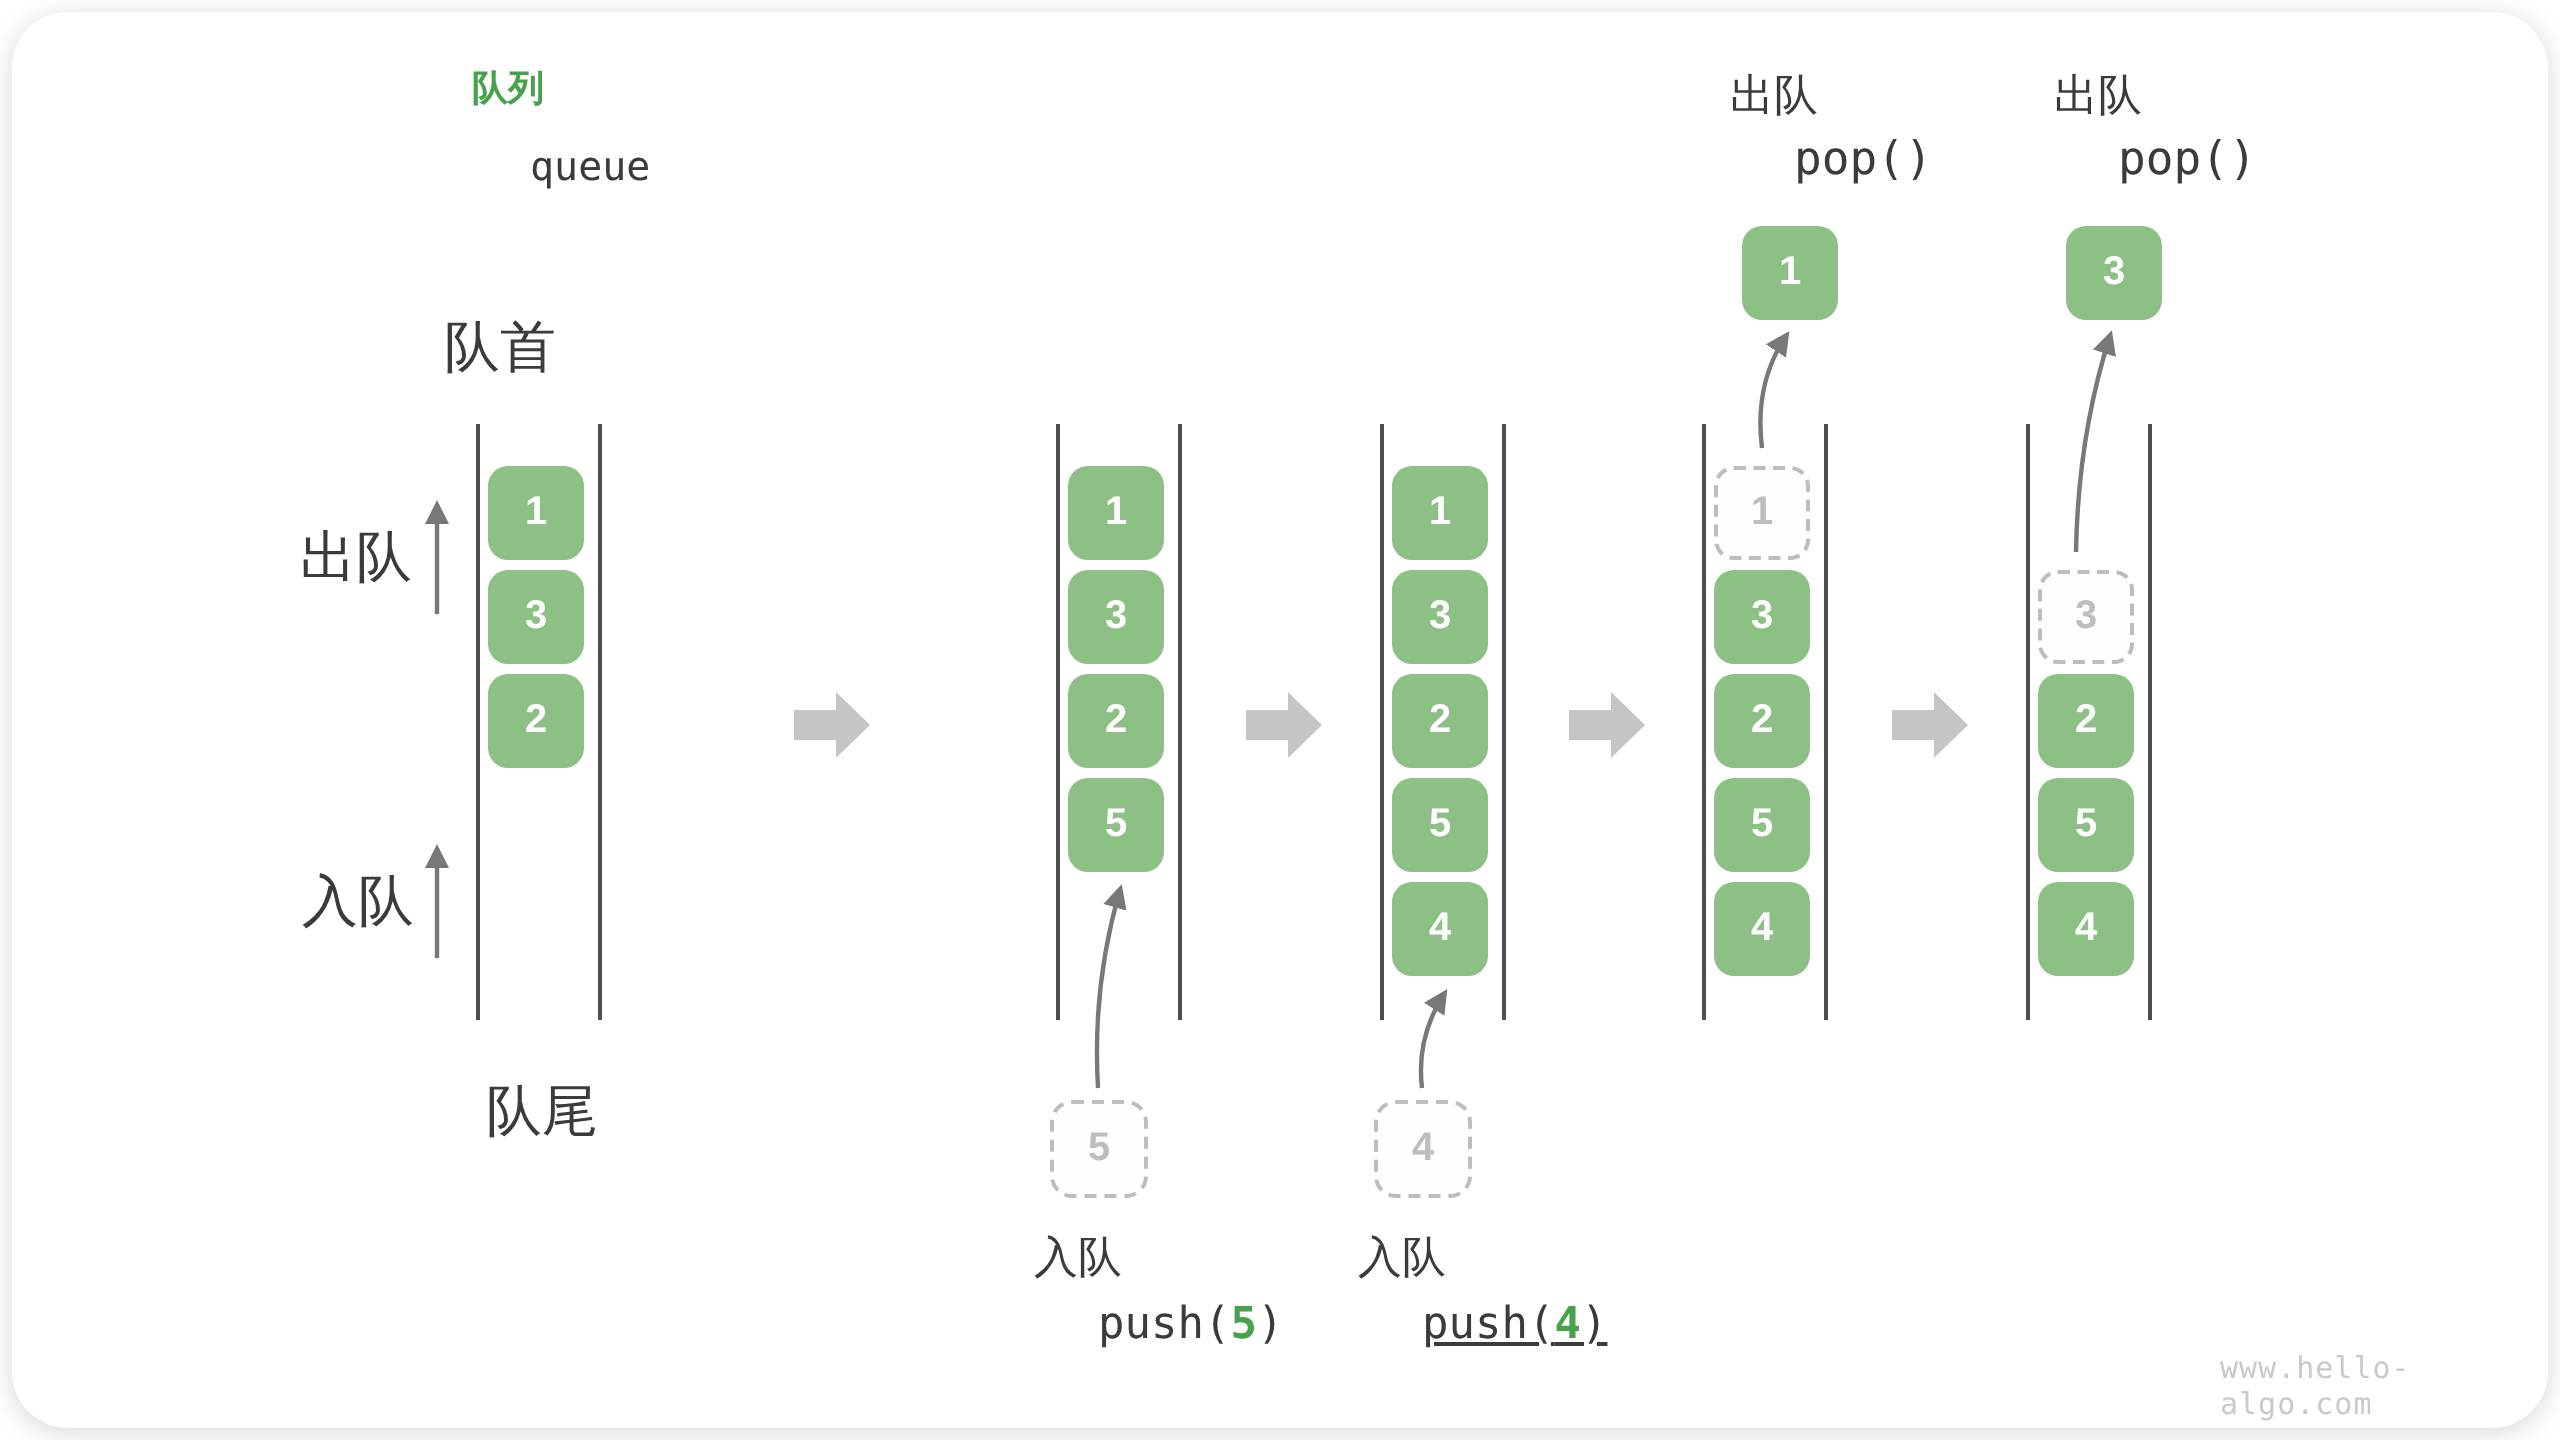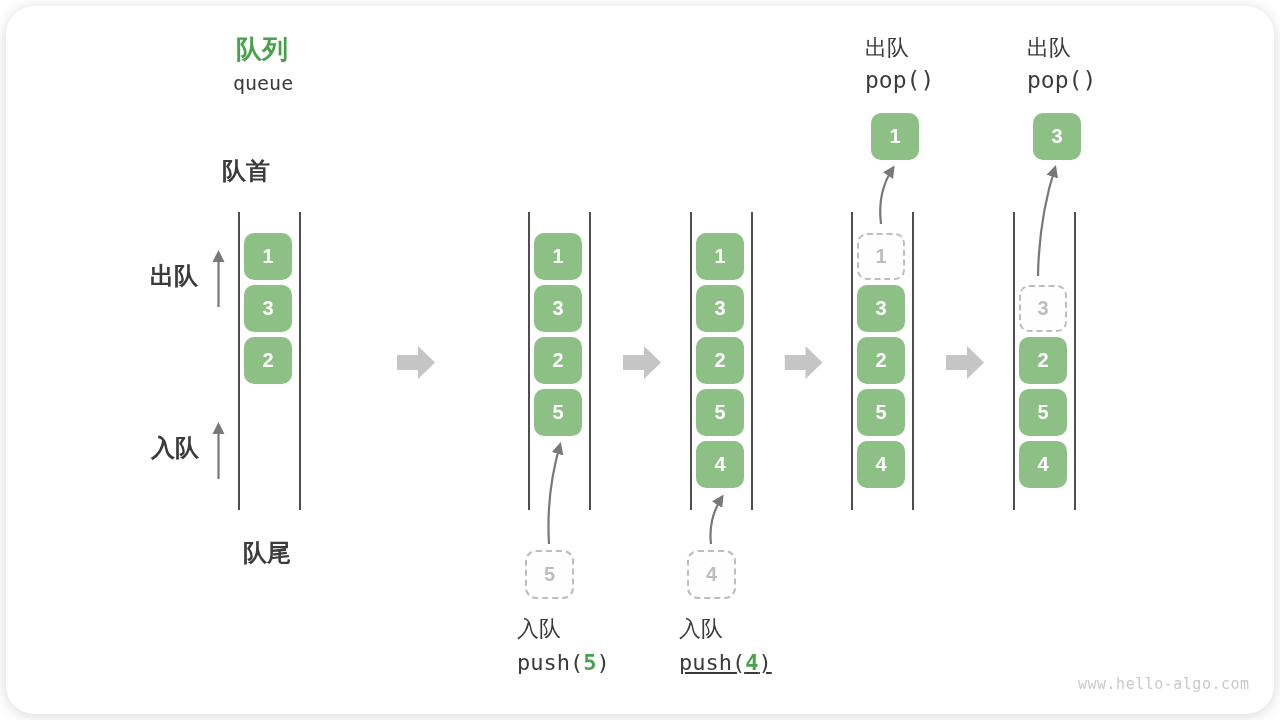--- a/index.html
+++ b/index.html
@@ -1,24 +1,24 @@
 <!DOCTYPE html>
 <html style="--box_green: #8CC084; --green_text: #47A24B; --text_dark: #3B3B3B; --dashed_gray: #BDBDBD; --thin_arrow: #787878; --block_arrow: #C5C5C5; --wall: #4E4E4E; --watermark_gray: #C9C9C9;"><head>
 <meta charset="utf-8">
 <style>
   html,body{margin:0;padding:0;width:1280px;height:720px;background:#fff;overflow:hidden;}
   #card{position:absolute;left:6px;top:6px;right:6px;bottom:6px;background:#ffffff;
         border-radius:28px;box-shadow:0 2px 14px rgba(0,0,0,.16);}
   #stage{position:absolute;left:0;top:0;width:1280px;height:720px;}
   .abs{position:absolute;}
   .zh{font-family:"Liberation Sans",sans-serif;color:var(--text_dark);}
-  .mono{font-family:"DejaVu Sans Mono",monospace;color:var(--text_dark);}
-  .title-zh{font-size:26px;font-weight:700;color:var(--green_text);}
+  .mono{font-family:"DejaVu Sans Mono",monospace;color:var(--text_dark);margin-left:32px;}
+  .title-zh{font-size:18px;font-weight:700;color:var(--green_text);}
   .title-en{font-size:20px;}
-  .side-label{font-size:24px;font-weight:700;}
+  .side-label{font-size:28px;font-weight:400;}
   .action-label{font-size:22px;font-weight:400;}
   .code{font-size:22px;}
   .code .arg{color:var(--green_text);font-weight:700;}
   .vline{width:2px;background:var(--wall);}
   .qbox{width:48px;height:47px;border-radius:10px;display:flex;align-items:center;justify-content:center;
         font-family:"Liberation Sans",sans-serif;font-size:20px;font-weight:700;box-sizing:border-box;}
   .qbox.solid{background:var(--box_green);color:#ffffff;}
   .qbox.dashed{border:2.5px dashed var(--dashed_gray);color:var(--dashed_gray);background:#fefefe;}
   .ghost{width:49px;height:49px;border-radius:11px;border:2.5px dashed var(--dashed_gray);
          color:var(--dashed_gray);display:flex;align-items:center;justify-content:center;

